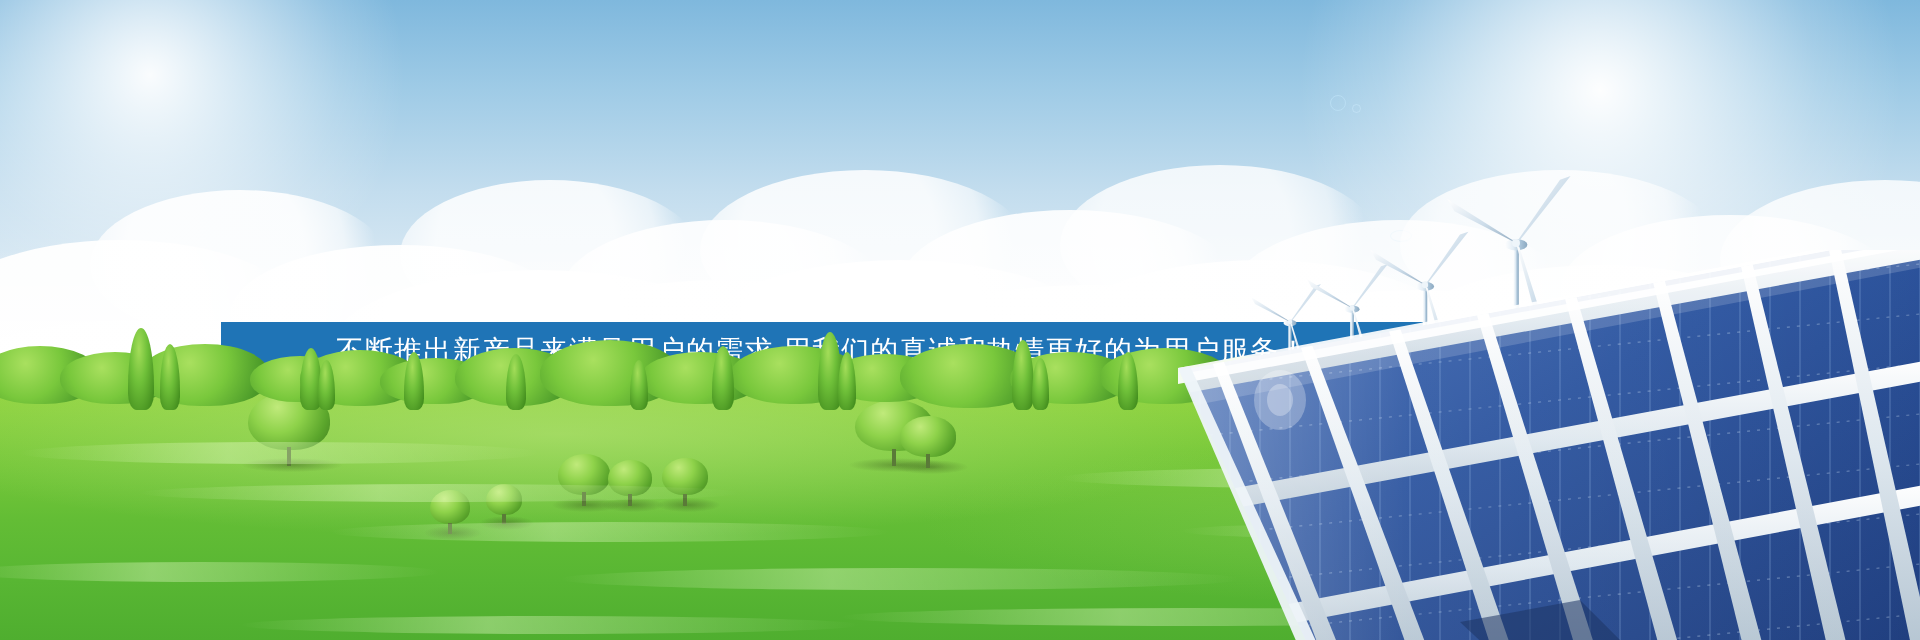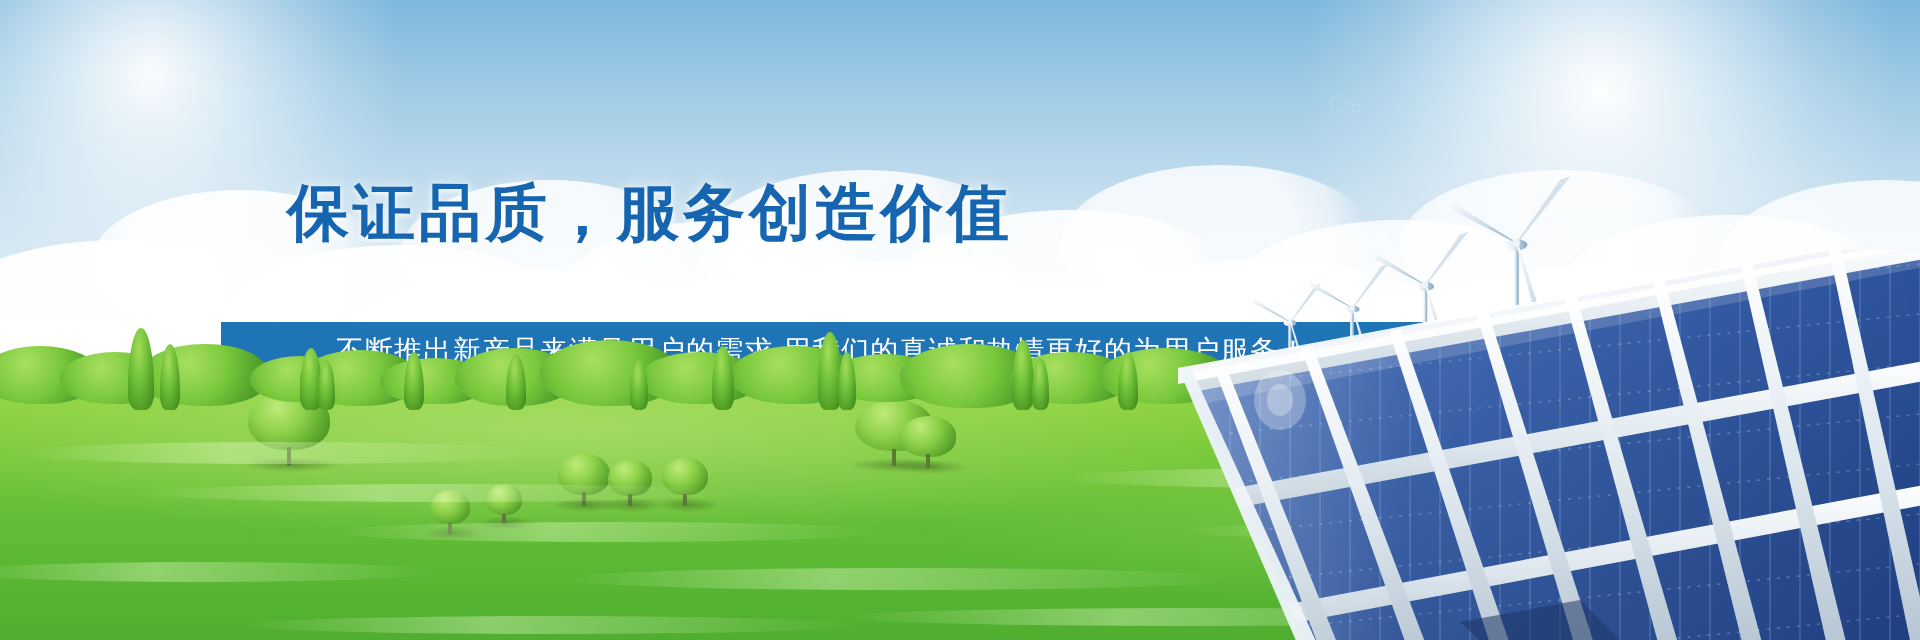--- a/index.html
+++ b/index.html
@@ -147,21 +147,20 @@
       <div class="cloud" style="left:1720px;top:30px;width:330px;height:160px;opacity:0.8;"></div>
       <div class="cloud" style="left:1700px;top:120px;width:400px;height:170px;opacity:0.9;"></div>
       <div class="cloud" style="left:160px;top:175px;width:500px;height:170px;opacity:0.9;"></div>
       <div class="cloud" style="left:620px;top:185px;width:520px;height:170px;opacity:0.9;"></div>
       <div class="cloud" style="left:1080px;top:180px;width:520px;height:170px;opacity:0.88;"></div>
       <div class="cloud" style="left:1480px;top:180px;width:500px;height:170px;opacity:0.85;"></div>
       <div class="cloud" style="left:-80px;top:170px;width:420px;height:170px;opacity:0.85;"></div>
     </div>
   <div class="haze-bottom"></div>
 
-  <div class="headline">保证品质，服务创造价值</div>
 
   <div class="subbar">
     <span class="subbar-text">不断推出新产品来满足用户的需求,用我们的真诚和热情更好的为用户服务！</span>
   </div>
 
   <div class="ground-ridge"></div>
   <div class="ground" id="ground">
       <div class="shadow" style="left:242px;top:86px;width:100px;height:14px;"></div>
       <div class="midtree" style="left:248px;top:20px;width:82px;height:74px;">
         <div class="canopy"></div>

